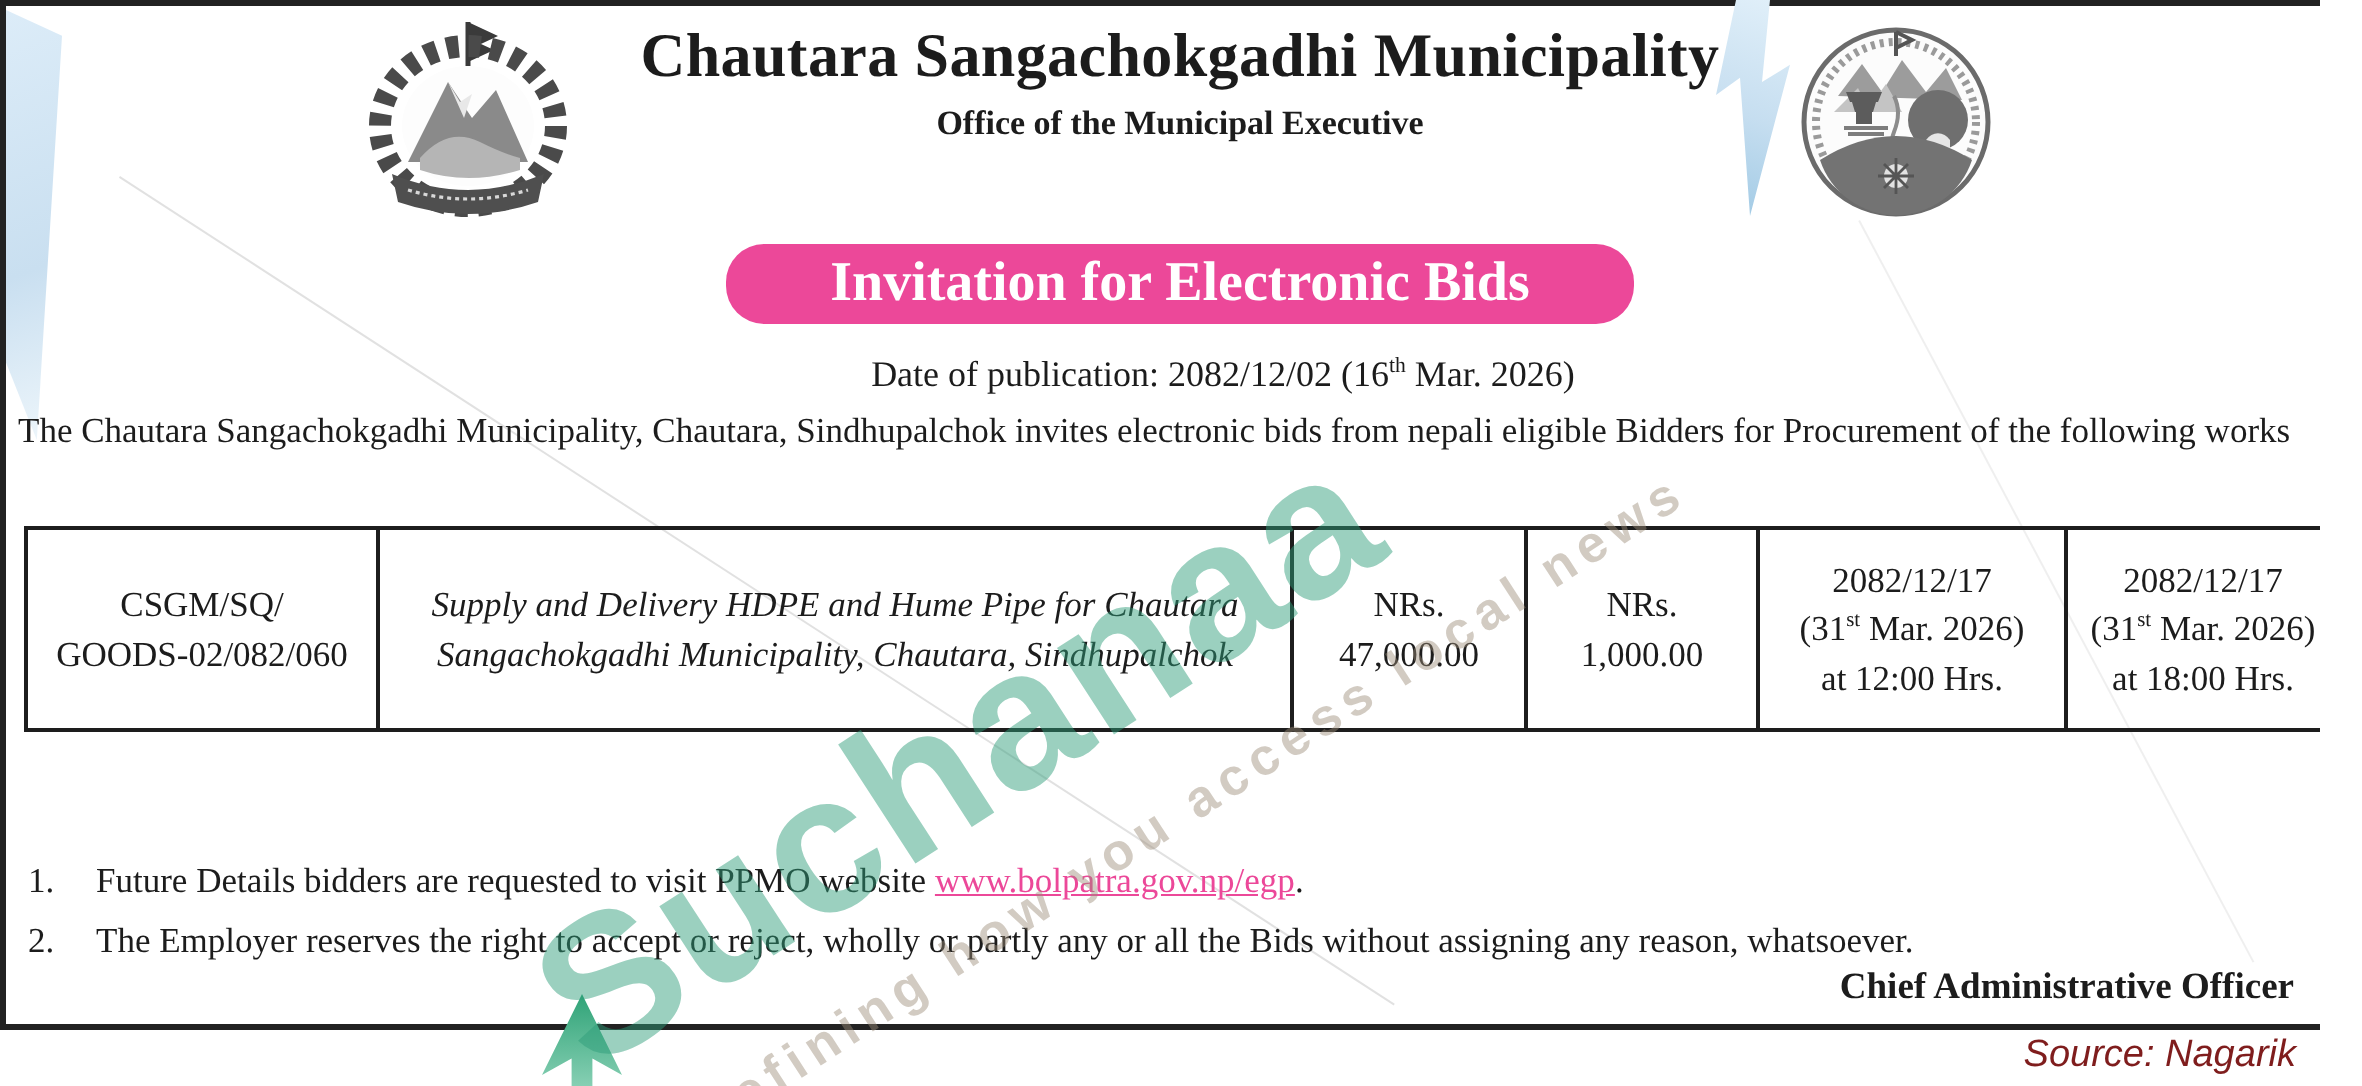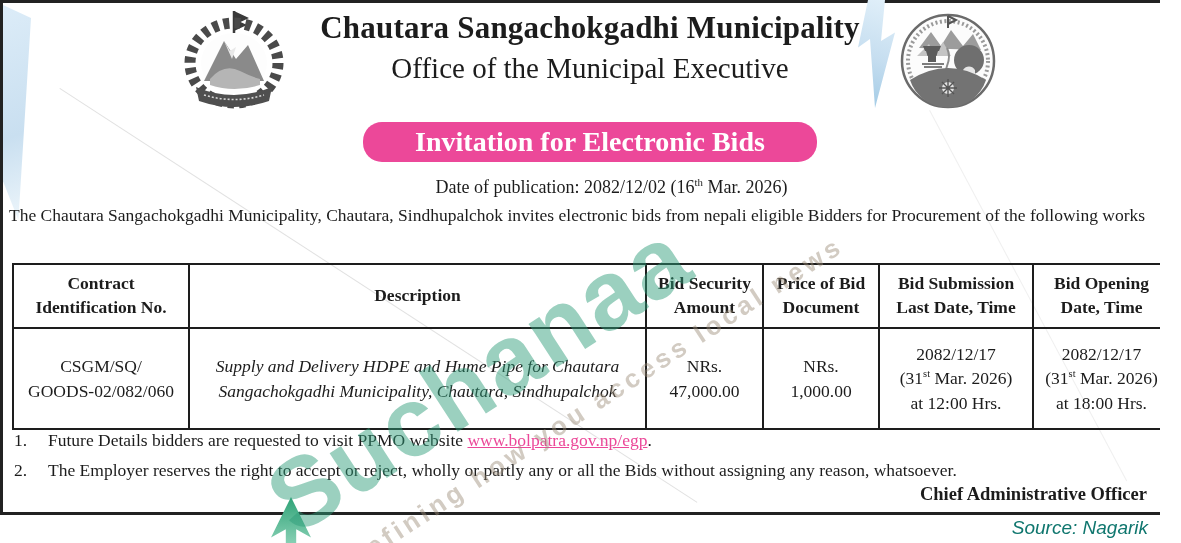--- a/index.html
+++ b/index.html
@@ -33,21 +33,21 @@
     left:271px;top:497px;width:40px;height:46px;
     background:linear-gradient(180deg,#2fa377 0%,#86cfb3 100%);
     clip-path:polygon(50% 0,100% 88%,63% 70%,63% 100%,37% 100%,37% 70%,0 88%);
   }
   .scan-line{position:absolute;height:1px;background:rgba(120,120,120,.22);transform-origin:left top;pointer-events:none;}
   .scan-line.a{left:60px;top:88px;width:760px;transform:rotate(33deg);}
   .scan-line.b{left:930px;top:110px;width:420px;transform:rotate(62deg);background:rgba(150,150,150,.15);}
   
   .hdr-center{position:absolute;left:250px;top:10px;width:680px;text-align:center;}
   .hdr-title{font-size:31px;font-weight:bold;letter-spacing:.2px;}
-  .hdr-office{font-size:29px;font-weight:normal;margin-top:6px;}
+  .hdr-office{font-size:17px;font-weight:bold;margin-top:6px;}
   .hdr-loc{font-size:18px;font-weight:bold;margin-top:8px;}
   .emblem{position:absolute;}
   .emblem-left{left:180px;top:5px;width:108px;height:112px;}
   .emblem-right{left:897px;top:8px;width:102px;height:102px;}
   
   .banner{
     position:absolute;left:363px;top:122px;width:454px;height:40px;
     background:#ec4899;border-radius:19px;color:#fff;
     display:flex;align-items:center;justify-content:center;
     font-size:28px;font-weight:bold;
@@ -69,21 +69,21 @@
   .cell-line{display:block;}
   
   .notes{position:absolute;left:10px;top:430px;width:1160px;font-size:17.5px;}
   .note{display:flex;margin-bottom:9px;}
   .note-num{width:34px;flex:0 0 34px;padding-left:4px;}
   .note-link{text-decoration:underline;color:#ec4899;}
   .signoff{position:absolute;right:13px;top:484px;font-size:18.5px;font-weight:bold;}
   
   .source{
     position:absolute;right:12px;top:517px;font-size:19px;font-style:italic;
-    font-family:"Liberation Sans", sans-serif;color:#0f766e;
+    font-family:"Liberation Sans", sans-serif;color:#7f1d1d;
   }
   
   .wm{position:absolute;pointer-events:none;white-space:nowrap;transform-origin:left center;}
   .wm-main{
     left:278px;top:452px;font-size:98px;font-weight:bold;
     font-family:"Liberation Sans", sans-serif;
     color:rgba(47,157,121,.48);transform:rotate(-33deg);letter-spacing:2px;
   }
   .wm-tag{
     left:352px;top:545px;font-size:26px;font-weight:bold;
@@ -153,28 +153,20 @@
   <table class="bids">
     <colgroup>
       <col class="c1">
         <col class="c2">
         <col class="c3">
         <col class="c4">
         <col class="c5">
         <col class="c6">
     </colgroup>
     <tbody>
-        <tr>
-      <th>Contract Identification No.</th>
-      <th>Description</th>
-      <th>Bid Security Amount</th>
-      <th>Price of Bid Document</th>
-      <th>Bid Submission Last Date, Time</th>
-      <th>Bid Opening Date, Time</th>
-    </tr>
     <tr>
       <td>
         <span class="cell-line">CSGM/SQ/</span>
         <span class="cell-line">GOODS-02/082/060</span>
       </td>
       <td class="desc">Supply and Delivery HDPE and Hume Pipe for Chautara Sangachokgadhi Municipality, Chautara, Sindhupalchok</td>
       <td>
         <span class="cell-line">NRs.</span>
         <span class="cell-line">47,000.00</span>
       </td>

